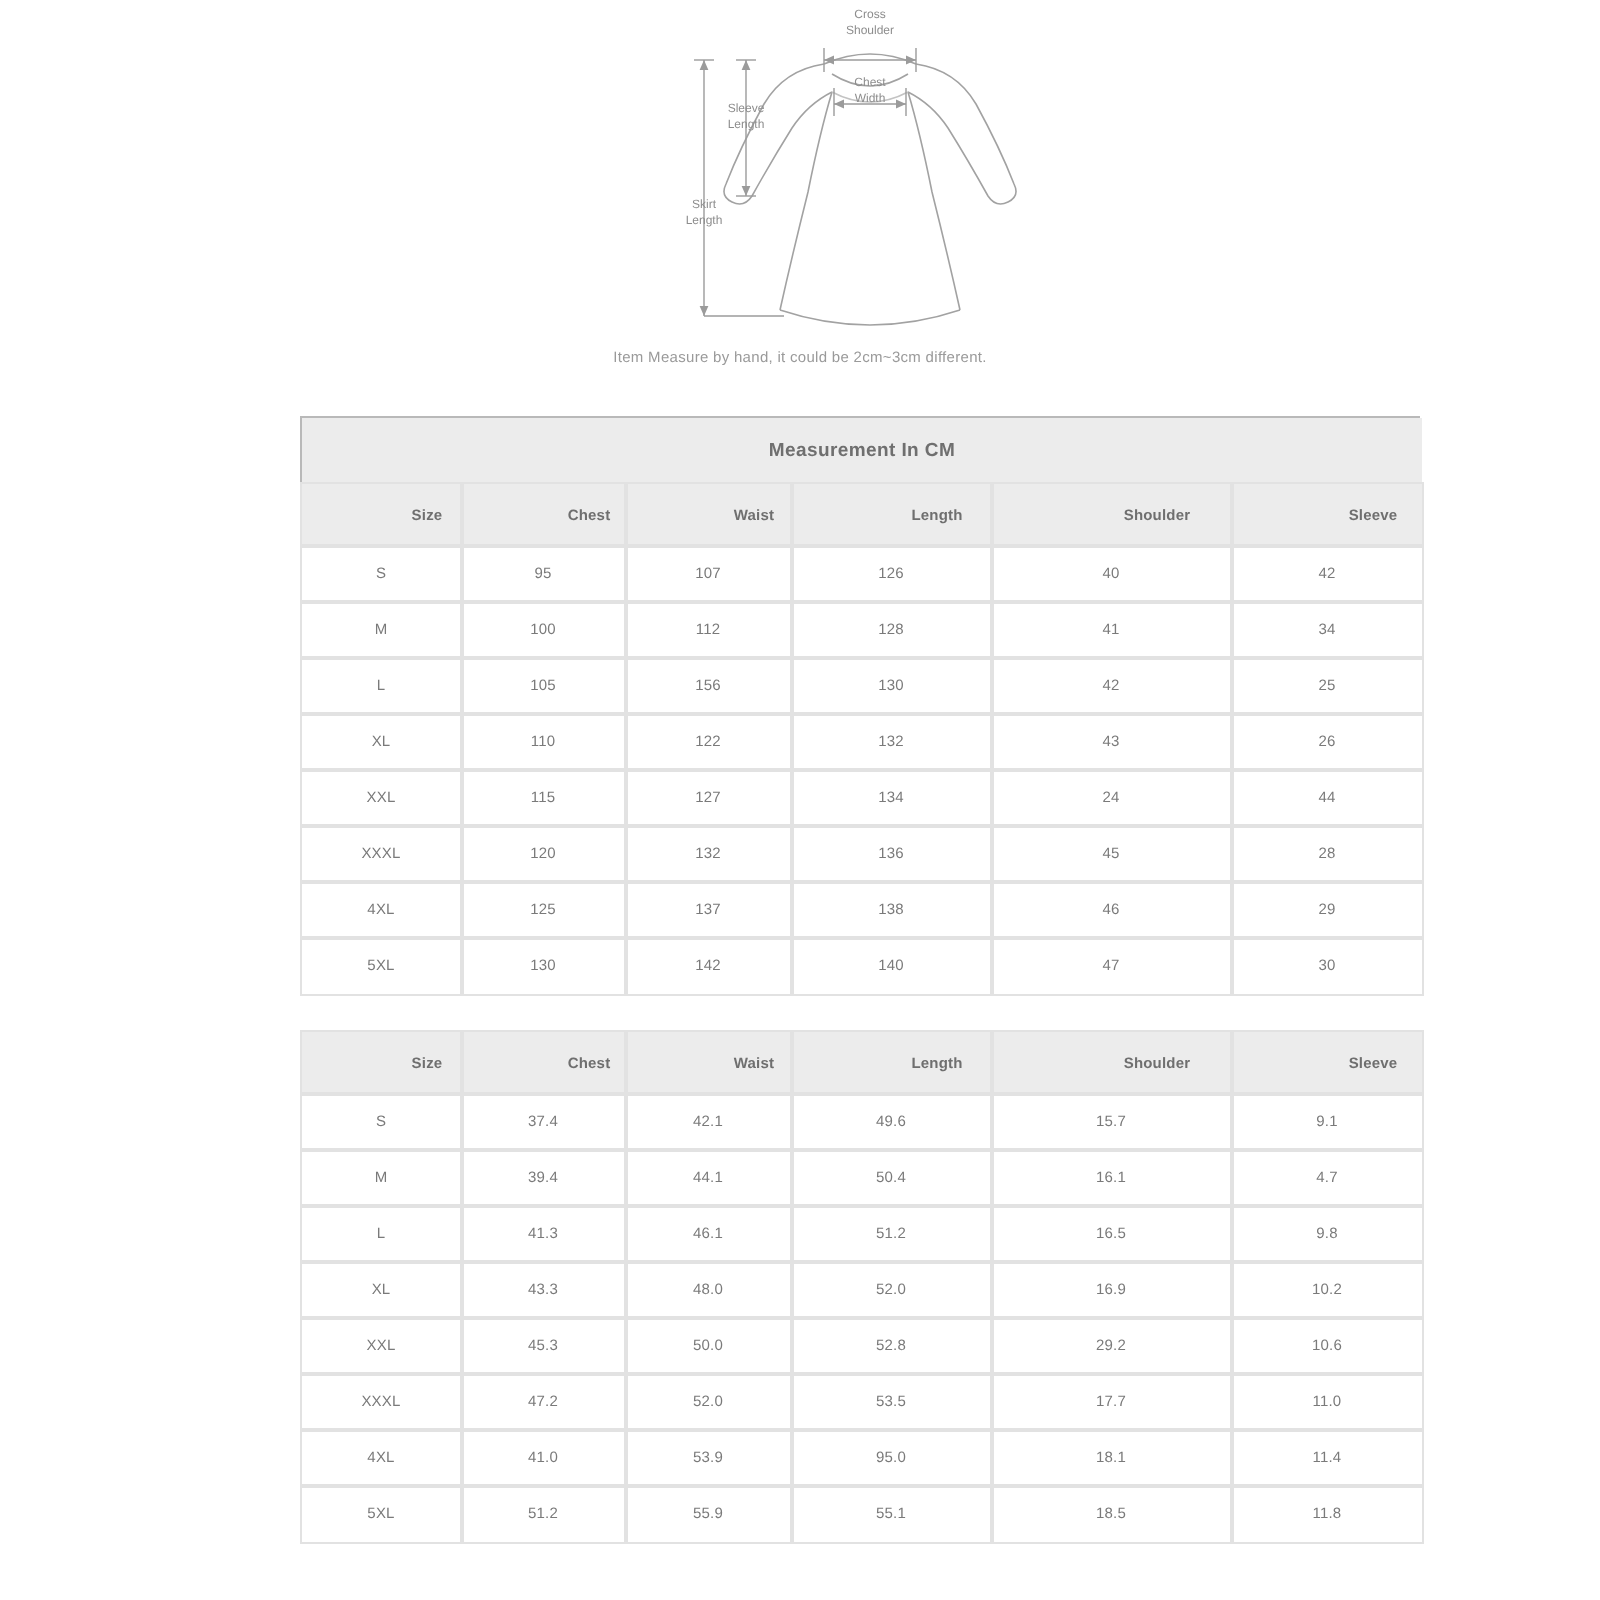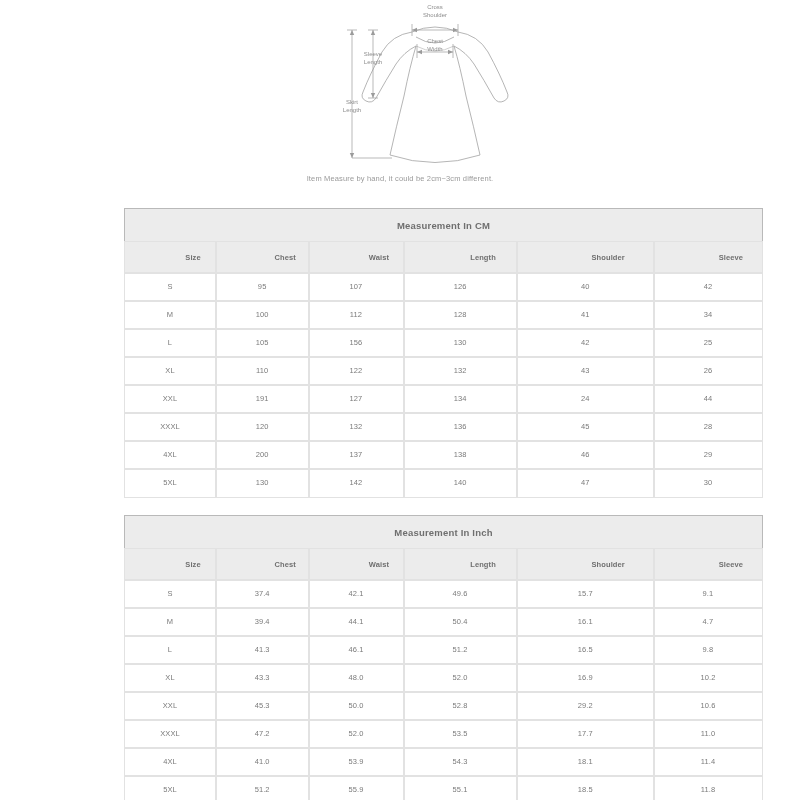--- a/index.html
+++ b/index.html
@@ -36,22 +36,22 @@
     width: 800px;
     text-align: center;
     font-size: 7.5px;
     color: #9a9a9a;
     letter-spacing: 0.15px;
   }
 
   
   .size-table {
     position: absolute;
-    left: 124px;
-    width: 639px;
+    left: 150px;
+    width: 560px;
     border: 1px solid #b9b9b9;
     box-sizing: border-box;
     background: #4d7c0f;
   }
   #table-cm { top: 208px; }
   #table-inch { top: 515px; }
 
   table {
     border-collapse: separate;
     border-spacing: 0;
@@ -226,37 +226,37 @@
       <tr>
         <td>XL</td>
         <td>110</td>
         <td>122</td>
         <td>132</td>
         <td>43</td>
         <td>26</td>
       </tr>
       <tr>
         <td>XXL</td>
-        <td>191</td>
+        <td>115</td>
         <td>127</td>
         <td>134</td>
         <td>24</td>
         <td>44</td>
       </tr>
       <tr>
         <td>XXXL</td>
         <td>120</td>
         <td>132</td>
         <td>136</td>
         <td>45</td>
         <td>28</td>
       </tr>
       <tr>
         <td>4XL</td>
-        <td>200</td>
+        <td>125</td>
         <td>137</td>
         <td>138</td>
         <td>46</td>
         <td>29</td>
       </tr>
       <tr>
         <td>5XL</td>
         <td>130</td>
         <td>142</td>
         <td>140</td>
@@ -270,21 +270,20 @@
 <div class="size-table" id="table-inch">
   <table>
     <colgroup>
       <col class="c-size">
         <col class="c-chest">
         <col class="c-waist">
       <col class="c-length">
         <col class="c-shoulder">
         <col class="c-sleeve">
     </colgroup>
-    <caption class="table-title">Measurement In Inch</caption>
     <thead>
       <tr>
         <th>Size</th>
         <th>Chest</th>
         <th>Waist</th>
         <th>Length</th>
         <th>Shoulder</th>
         <th>Sleeve</th>
       </tr>
     </thead>
@@ -334,21 +333,21 @@
         <td>47.2</td>
         <td>52.0</td>
         <td>53.5</td>
         <td>17.7</td>
         <td>11.0</td>
       </tr>
       <tr>
         <td>4XL</td>
         <td>41.0</td>
         <td>53.9</td>
-        <td>54.3</td>
+        <td>95.0</td>
         <td>18.1</td>
         <td>11.4</td>
       </tr>
       <tr>
         <td>5XL</td>
         <td>51.2</td>
         <td>55.9</td>
         <td>55.1</td>
         <td>18.5</td>
         <td>11.8</td>

